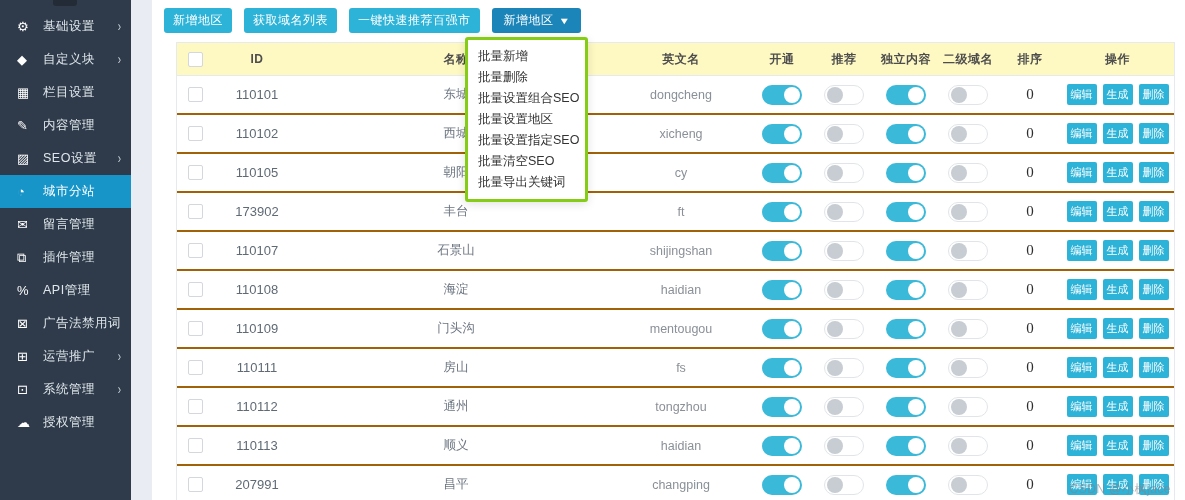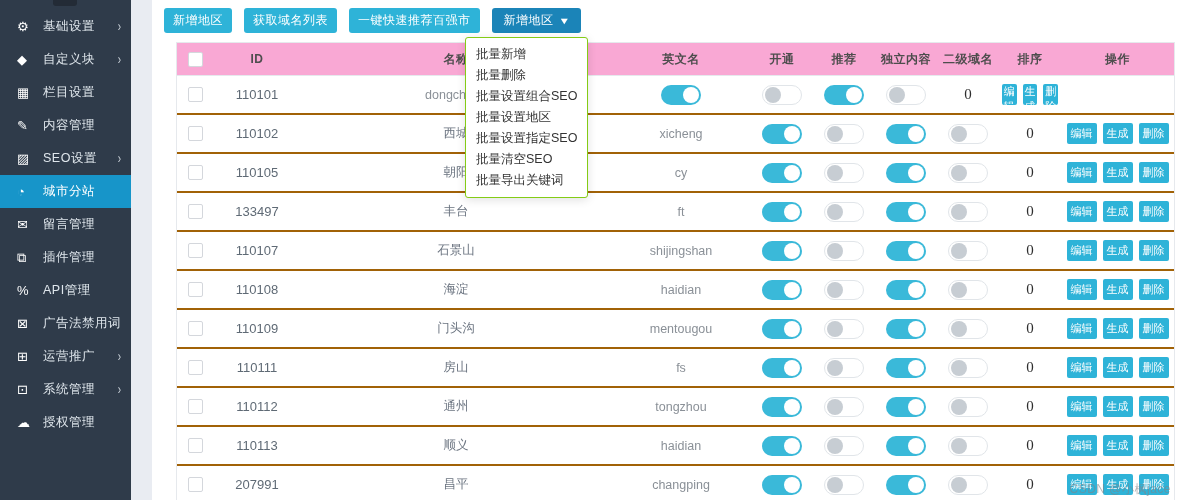--- a/index.html
+++ b/index.html
@@ -25,32 +25,32 @@
   
   .toolbar { position:absolute; left:164px; top:8px; display:flex; z-index:20; }
   .tb-btn { height:25px; display:inline-flex; align-items:center; padding:0 9px;
     background:#2eb3d8; color:#fff; font-size:12px; border:none; border-radius:3px;
     margin-right:12px; cursor:pointer; white-space:nowrap; letter-spacing:.5px; }
   .tb-btn.dark { background:#1b84b8; padding:0 12px; }
   .tb-btn .caret { font-size:9px; margin-left:6px; transform:scaleX(1.3); }
 
   
   .dropdown { position:absolute; left:465px; top:37px; width:123px;
-    background:#fff; border:1px solid #84cc16; border-radius:3px;
+    background:#fff; border:3px solid #84cc16; border-radius:3px;
     box-shadow:0 2px 10px rgba(0,0,0,.12); padding:6px 0; z-index:30; }
   .dd-item { height:21px; line-height:21px; padding:0 10px; font-size:12.5px;
     color:#333; white-space:nowrap; cursor:pointer; }
 
   
   .card { position:absolute; left:176px; top:42px; width:999px; height:470px;
     background:#fff; border:1px solid #e6e9ed; border-bottom:none; z-index:10; }
   .trow { display:grid;
     grid-template-columns:36px 88px 310px 140px 62px 62px 62px 62px 62px 113px;
     align-items:center; }
-  .thead { height:33px; background:#f9a8d4; border-bottom:1px solid #e6e9ed; }
+  .thead { height:33px; background:#fef9c3; border-bottom:1px solid #e6e9ed; }
   .th { font-size:12px; font-weight:bold; color:#4d4d4d; text-align:center;
     letter-spacing:.5px; }
   .tr { height:39px; border-bottom:2px solid #a16207; background:#fff; }
   .cell { text-align:center; }
   .cb { width:15px; height:15px; border:1px solid #d4d7dc; border-radius:2px;
     background:#fff; margin:0 auto; cursor:pointer; }
   .c-id { font-size:13px; color:#5f6a75; }
   .c-name { font-size:12.5px; color:#6b7480; }
   .c-en { font-size:12.5px; color:#8a9097; }
   .c-sort { font-size:15px; color:#2e2e2e; font-family:"Liberation Serif","DejaVu Serif",serif; }
@@ -162,20 +162,21 @@
       <div class="th">二级域名</div>
       <div class="th">排序</div>
       <div class="th">操作</div>
     </div>
   <div id="table-body">
       <div class="trow tr">
         <div class="cell">
           <div class="cb"></div>
         </div>
         <div class="cell c-id">110101</div>
+        <div class="cell c-name">东城</div>
         <div class="cell c-en">dongcheng</div>
         <div class="toggle on">
           <div class="knob"></div>
         </div>
         <div class="toggle off">
           <div class="knob"></div>
         </div>
         <div class="toggle on">
           <div class="knob"></div>
         </div>
@@ -238,21 +239,21 @@
         <div class="actions">
           <button class="act-btn">编辑</button>
           <button class="act-btn">生成</button>
           <button class="act-btn">删除</button>
         </div>
       </div>
       <div class="trow tr">
         <div class="cell">
           <div class="cb"></div>
         </div>
-        <div class="cell c-id">133497</div>
+        <div class="cell c-id">173902</div>
         <div class="cell c-name">丰台</div>
         <div class="cell c-en">ft</div>
         <div class="toggle on">
           <div class="knob"></div>
         </div>
         <div class="toggle off">
           <div class="knob"></div>
         </div>
         <div class="toggle on">
           <div class="knob"></div>

